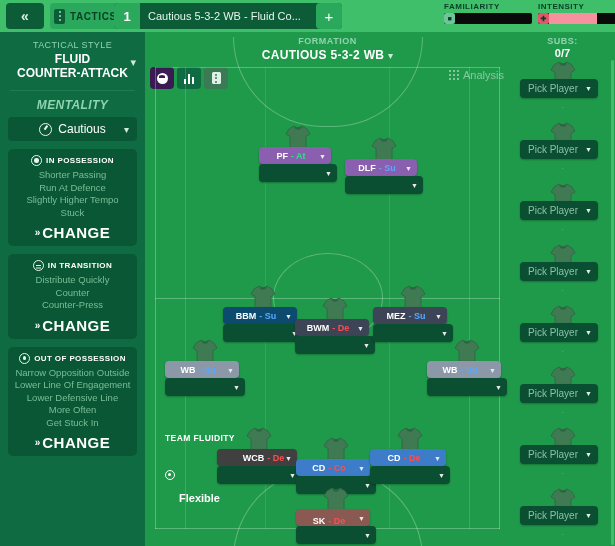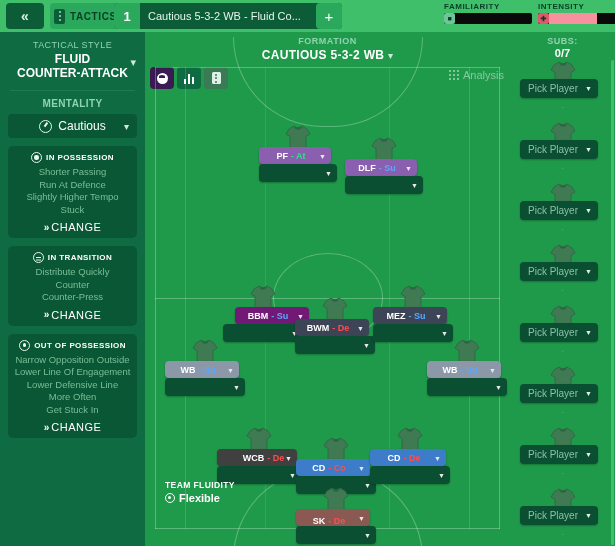--- a/index.html
+++ b/index.html
@@ -59,21 +59,21 @@
   }
   .meter-fill { height: 11px; }
 
   
   .sidebar { position: absolute; left: 0; top: 32px; width: 145px; height: 514px; background: #0f6b42; }
   .ts-block { padding: 8px 10px 6px; position: relative; }
   .ts-cap { font-size: 9px; font-weight: normal; color: #8fd4b0; letter-spacing: .4px; text-align: center; }
   .ts-val { font-size: 12px; font-weight: bold; color: #ffffff; text-align: center; line-height: 14px; margin-top: 2px; }
   .ts-caret { position: absolute; right: 9px; top: 24px; color: #cfeadb; font-size: 11px; }
   .divider { height: 1px; background: #1d7d52; margin: 4px 10px 0; }
-  .ment-cap { font-size: 10px; font-weight: bold; color: #8fd4b0; letter-spacing: .4px; text-align: center; margin-top: 7px; }
+  .ment-cap { font-size: 12px; font-weight: bold; color: #8fd4b0; letter-spacing: .4px; text-align: center; margin-top: 7px; font-style: italic; }
   .ment-sel {
     margin: 5px 8px 0; height: 24px; background: #0a5735; border-radius: 4px;
     display: flex; align-items: center; justify-content: center; gap: 6px; position: relative;
   }
   .ment-ico {
     width: 13px; height: 13px; border: 1.5px solid #e9f7ef; border-radius: 50%;
     position: relative; flex: 0 0 13px;
   }
   .ment-ico::after { content: ""; position: absolute; left: 5px; top: 1px; width: 1.5px; height: 5px; background: #e9f7ef; transform: rotate(35deg); }
   .ment-txt { font-size: 12px; color: #ffffff; }
@@ -83,21 +83,21 @@
   .phase-hd { display: flex; align-items: center; justify-content: center; gap: 4px; }
   .phase-ico { width: 11px; height: 11px; border: 1.4px solid #e9f7ef; border-radius: 50%; position: relative; flex: 0 0 11px; }
   .phase-ico::after { content:""; position:absolute; left:2.3px; top:2.3px; width:4.4px; height:4.4px; background:#e9f7ef; border-radius:50%; }
   .phase-ico.tr::after { border-radius: 0; width: 5px; height: 1.4px; top: 4px; left: 2px; box-shadow: 0 2.5px 0 #e9f7ef; background:#e9f7ef; }
   .phase-ico.op::after { width: 3.4px; height: 3.4px; left: 2.8px; top: 2.8px; }
   .phase-name { font-size: 8px; font-weight: bold; color: #ffffff; letter-spacing: .4px; }
   .phase-line { font-size: 9.5px; color: #79bd97; text-align: center; line-height: 12.5px; }
   .phase-lines { margin-top: 3px; }
   .change-row { display: flex; align-items: center; justify-content: center; gap: 4px; margin-top: 5px; }
   .chev { color: #ffffff; font-size: 10px; font-weight: bold; letter-spacing: -2px; }
-  .change-lbl { font-size: 11px; font-weight: normal; color: #ffffff; letter-spacing: .5px; }
+  .change-lbl { font-size: 15px; font-weight: bold; color: #ffffff; letter-spacing: .5px; }
 
   
   .center { position: absolute; left: 145px; top: 32px; width: 365px; height: 514px; background: #1f9a4a; }
   .form-cap { text-align: center; font-size: 9px; font-weight: bold; color: #8fd4b0; letter-spacing: .5px; padding-top: 4px; }
   .form-val { text-align: center; font-size: 12px; font-weight: bold; color: #ffffff; letter-spacing: .3px; margin-top: 2px; }
   .form-caret { font-size: 10px; color: #cfeadb; font-weight: normal; }
 
   .pitch { position: absolute; left: 10px; top: 35px; width: 345px; height: 462px; }
   .pl { position: absolute; background: rgba(255,255,255,.28); }
   .pc-circle { position: absolute; border: 1px solid rgba(255,255,255,.28); border-radius: 50%; }
@@ -140,21 +140,21 @@
     background: #0b4f33; display: flex; align-items: center;
     font-size: 10px; color: #7fb79a; white-space: nowrap;
     box-shadow: 0 1px 2px rgba(0,0,0,.25);
   }
 
   .fluidity { position: absolute; left: 20px; bottom: 42px; }
   .fl-cap { font-size: 8.5px; font-weight: bold; color: #ffffff; letter-spacing: .4px; }
   .fl-row { display: flex; align-items: center; gap: 4px; margin-top: 2px; }
   .fl-ico { width: 10px; height: 10px; border: 1.5px solid #ffffff; border-radius: 50%; position: relative; }
   .fl-ico::after { content:""; position:absolute; left:2px; top:2px; width:3px; height:3px; background:#ffffff; border-radius:50%; }
-  .fl-val { font-size: 11px; font-weight: bold; color: #ffffff; }
+  .fl-val { font-size: 11px; font-weight: bold; color: #ffffff; margin-top: 47px; }
 
   
   .subs { position: absolute; left: 510px; top: 32px; width: 105px; height: 514px; }
   .subs-cap { text-align: center; font-size: 9px; font-weight: bold; color: #8fd4b0; letter-spacing: .5px; padding-top: 4px; }
   .subs-cnt { text-align: center; font-size: 11px; font-weight: bold; color: #ffffff; margin-top: 1px; }
   .sub-item { position: relative; height: 61px; }
   .sub-shirt { position: absolute; left: 50%; transform: translateX(-50%); top: 2px; width: 30px; height: 26px; }
   .sub-pick {
     position: absolute; left: 10px; top: 20px; width: 78px; height: 19px;
     background: #0b4f33; border-radius: 4px; display: flex; align-items: center;
@@ -360,21 +360,21 @@
      <div class="pick-chip" style="width:78px;left:0;top:39px;">
        <span></span>
        <span class="chip-caret">▼</span>
      </div>
           </div>
           <div class="player" style="left: 68px; top: 218px; width: 80px;">
             <svg class="shirt" viewBox="0 0 30 26">
     <path d="M6 4 L11 1 Q15 4.5 19 1 L24 4 L27 9 L23 11.5 L23 25 L7 25 L7 11.5 L3 9 Z" fill="#3f7a53" stroke="#2f6442" stroke-width="0.8"></path>
     <path d="M11 1 Q15 4.5 19 1 L18 3.5 Q15 6 12 3.5 Z" fill="#2f6442"></path>
   </svg>
-            <div class="role-chip" style="background:#701a75;width:74px;left:12px;top:22px;">
+            <div class="role-chip" style="background:#0c4a6e;width:74px;left:0;top:22px;">
        <span>BBM</span>
        <span class="dty Su">- <span>Su</span></span>
        <span class="chip-caret">▼</span>
      </div>
      <div class="pick-chip" style="width:80px;left:0;top:39px;">
        <span></span>
        <span class="chip-caret">▼</span>
      </div>
           </div>
           <div class="player" style="left: 140px; top: 230px; width: 80px;">

